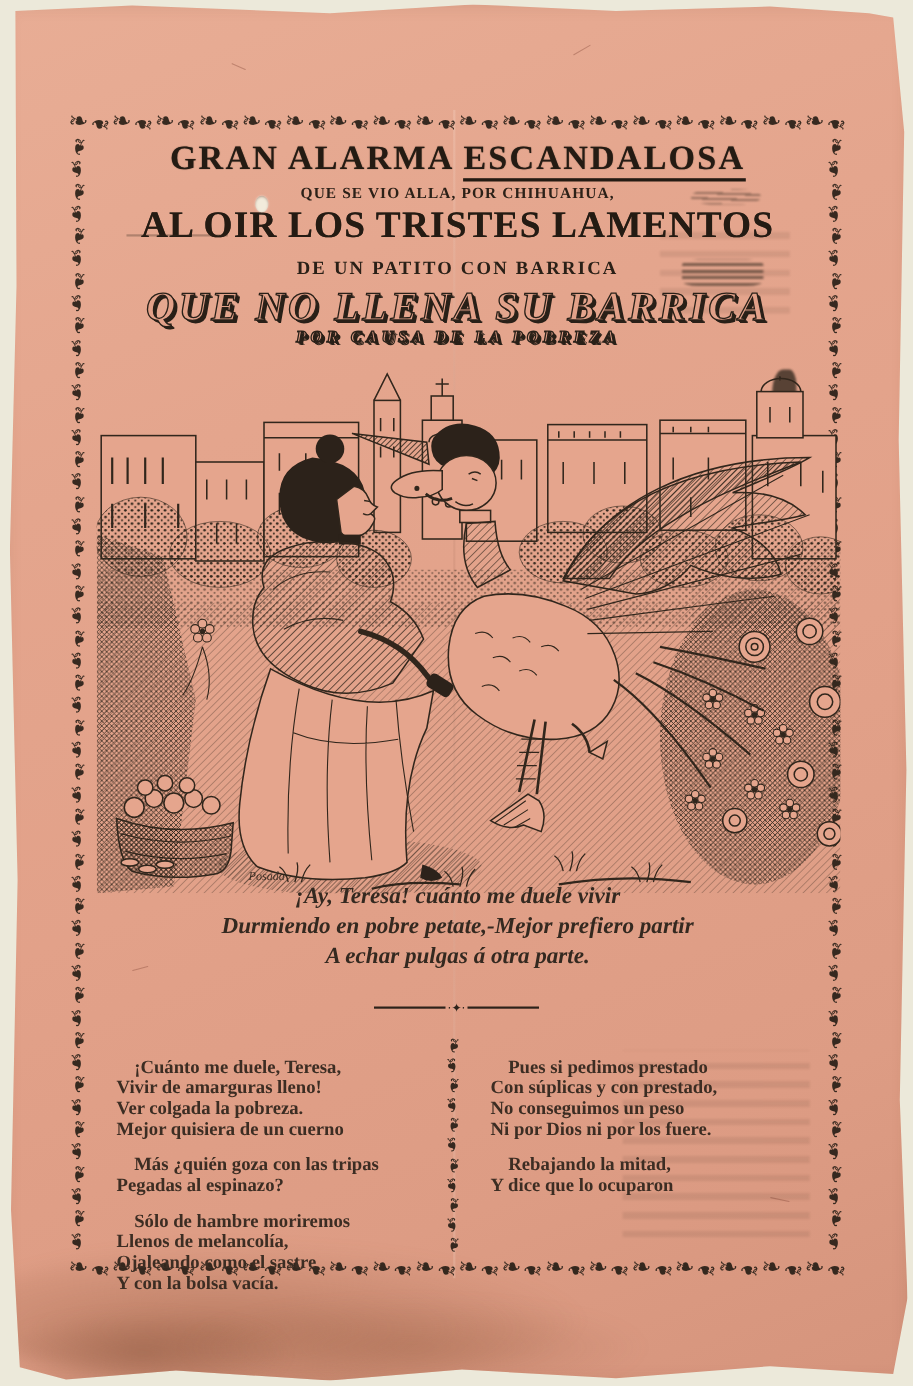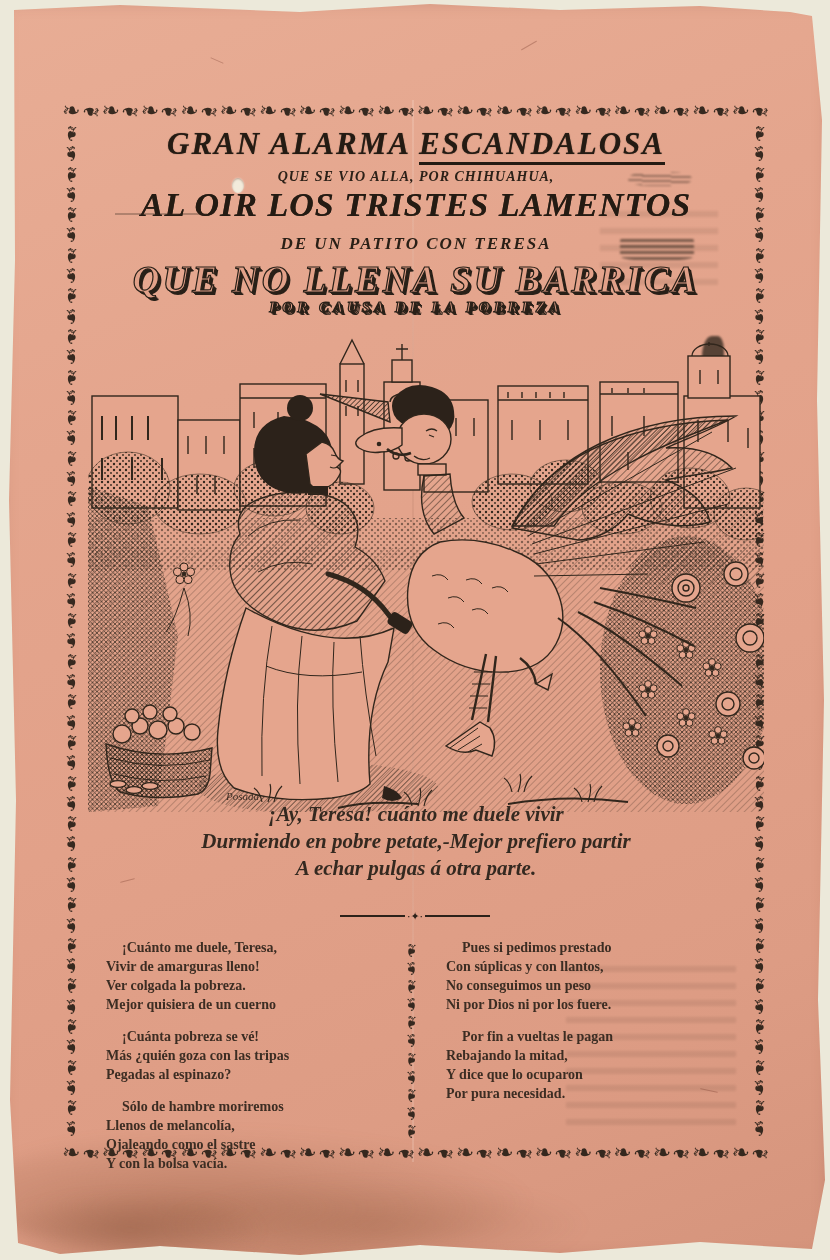--- a/index.html
+++ b/index.html
@@ -42,21 +42,21 @@
   .orn-v{display:flex;flex-direction:column;justify-content:space-between;align-items:center;font-size:22px;}
   .orn-v span{transform:rotate(90deg);height:19px;line-height:19px;}
   .orn-v span:nth-child(even){transform:rotate(-90deg) scaleX(-1);}
   .b-top   {left:62px;top:98px;   width:708px;height:26px;}
   .b-bottom{left:62px;top:1140px; width:708px;height:26px;}
   .b-left  {left:58px;top:124px;  width:26px;height:1014px;}
   .b-right {left:746px;top:124px; width:26px;height:1014px;}
   .col-orn {left:400px;top:942px; width:24px;height:198px;font-size:19px;}
   .col-orn span{height:17px;line-height:17px;}
   
-  .hline{position:absolute;left:62px;width:708px;text-align:center;color:#241b13;white-space:nowrap;font-style:italic;}
+  .hline{position:absolute;left:62px;width:708px;text-align:center;color:#241b13;white-space:nowrap;}
   .title1{top:126px;font-size:31px;font-weight:bold;letter-spacing:2px;
           text-shadow:0 0 1px rgba(36,27,19,.7);}
   .title1 .u2{border-bottom:3px solid #241b13;padding-bottom:1px;}
   .sub1{top:169px;font-size:14px;font-weight:bold;letter-spacing:1px;color:#2c2118;}
   .title2{top:186px;font-size:34px;font-weight:bold;letter-spacing:1px;
           text-shadow:0 0 .6px rgba(36,27,19,.8);}
   .sub2{top:234px;font-size:17px;font-weight:bold;letter-spacing:2px;color:#2a2017;}
   .display3d{font-style:italic;font-weight:bold;color:#e2a189;
      -webkit-text-stroke:1.2px #292018;
      text-shadow:2px 2px 0 #292018,3px 3px 0 #292018,1px 1px 0 #292018;}
@@ -67,21 +67,21 @@
   .illus svg{width:100%;height:100%;}
   
   .caption{position:absolute;left:62px;top:801px;width:708px;text-align:center;
     font-size:21px;line-height:27px;font-weight:bold;font-style:italic;color:#342920;}
   
   .rule{position:absolute;left:340px;top:908px;width:150px;height:16px;
     display:flex;align-items:center;justify-content:center;color:#2c221a;}
   .rule .ln{height:2px;background:#2c221a;flex:1;}
   .rule .gem{font-size:11px;line-height:11px;padding:0 2px;font-family:"DejaVu Sans",sans-serif;}
   
-  .col{position:absolute;top:938px;color:#3c2d23;font-size:14px;line-height:19px;font-weight:bold;}
+  .col{position:absolute;top:960px;color:#3c2d23;font-size:17px;line-height:19px;font-weight:bold;}
   .col p{margin:0;}
   .col .stanza{margin-bottom:13px;}
   .col .stanza p:first-child{text-indent:16px;}
   .col-left{left:106px;width:285px;}
   .col-right{left:446px;width:300px;}
 </style>
 </head>
 <body>
 
 <div class="stage">
@@ -276,21 +276,21 @@
         <span>❧</span>
         <span>❧</span>
         <span>❧</span>
         <span>❧</span>
         <span>❧</span>
       </div>
 
     <div class="hline title1"><span>GRAN ALARMA</span> <span class="u2">ESCANDALOSA</span></div>
     <div class="hline sub1">QUE SE VIO ALLA, POR CHIHUAHUA,</div>
     <div class="hline title2">AL OIR LOS TRISTES LAMENTOS</div>
-    <div class="hline sub2">DE UN PATITO CON TERESA</div>
+    <div class="hline sub2">DE UN PATITO CON BARRICA</div>
     <div class="hline display1 display3d">QUE NO LLENA SU BARRICA</div>
     <div class="hline display2 display3d">POR CAUSA DE LA POBREZA</div>
 
     <div class="punch-hole"></div>
     <div class="smudge sm1"></div>
     <div class="smudge sm2"></div>
     <div class="smudge sm3"></div>
     <div class="smudge sm4"></div>
 
     <figure class="illus" style="margin:0">
@@ -523,21 +523,20 @@
     </div>
 
     <div class="col col-left">
       <div class="stanza">
         <p>¡Cuánto me duele, Teresa,</p>
         <p>Vivir de amarguras lleno!</p>
         <p>Ver colgada la pobreza.</p>
         <p>Mejor quisiera de un cuerno</p>
       </div>
       <div class="stanza">
-        <p>¡Cuánta pobreza se vé!</p>
         <p>Más ¿quién goza con las tripas</p>
         <p>Pegadas al espinazo?</p>
       </div>
       <div class="stanza">
         <p>Sólo de hambre moriremos</p>
         <p>Llenos de melancolía,</p>
         <p>Ojaleando como el sastre</p>
         <p>Y con la bolsa vacía.</p>
       </div>
     </div>
@@ -552,26 +551,24 @@
         <span>❧</span>
         <span>❧</span>
         <span>❧</span>
         <span>❧</span>
         <span>❧</span>
       </div>
 
     <div class="col col-right">
       <div class="stanza">
         <p>Pues si pedimos prestado</p>
-        <p>Con súplicas y con llantos,</p>
+        <p>Con súplicas y con prestado,</p>
         <p>No conseguimos un peso</p>
         <p>Ni por Dios ni por los fuere.</p>
       </div>
       <div class="stanza">
-        <p>Por fin a vueltas le pagan</p>
         <p>Rebajando la mitad,</p>
         <p>Y dice que lo ocuparon</p>
-        <p>Por pura necesidad.</p>
       </div>
     </div>
 
   </div>
 </div>
 
 </body></html>

